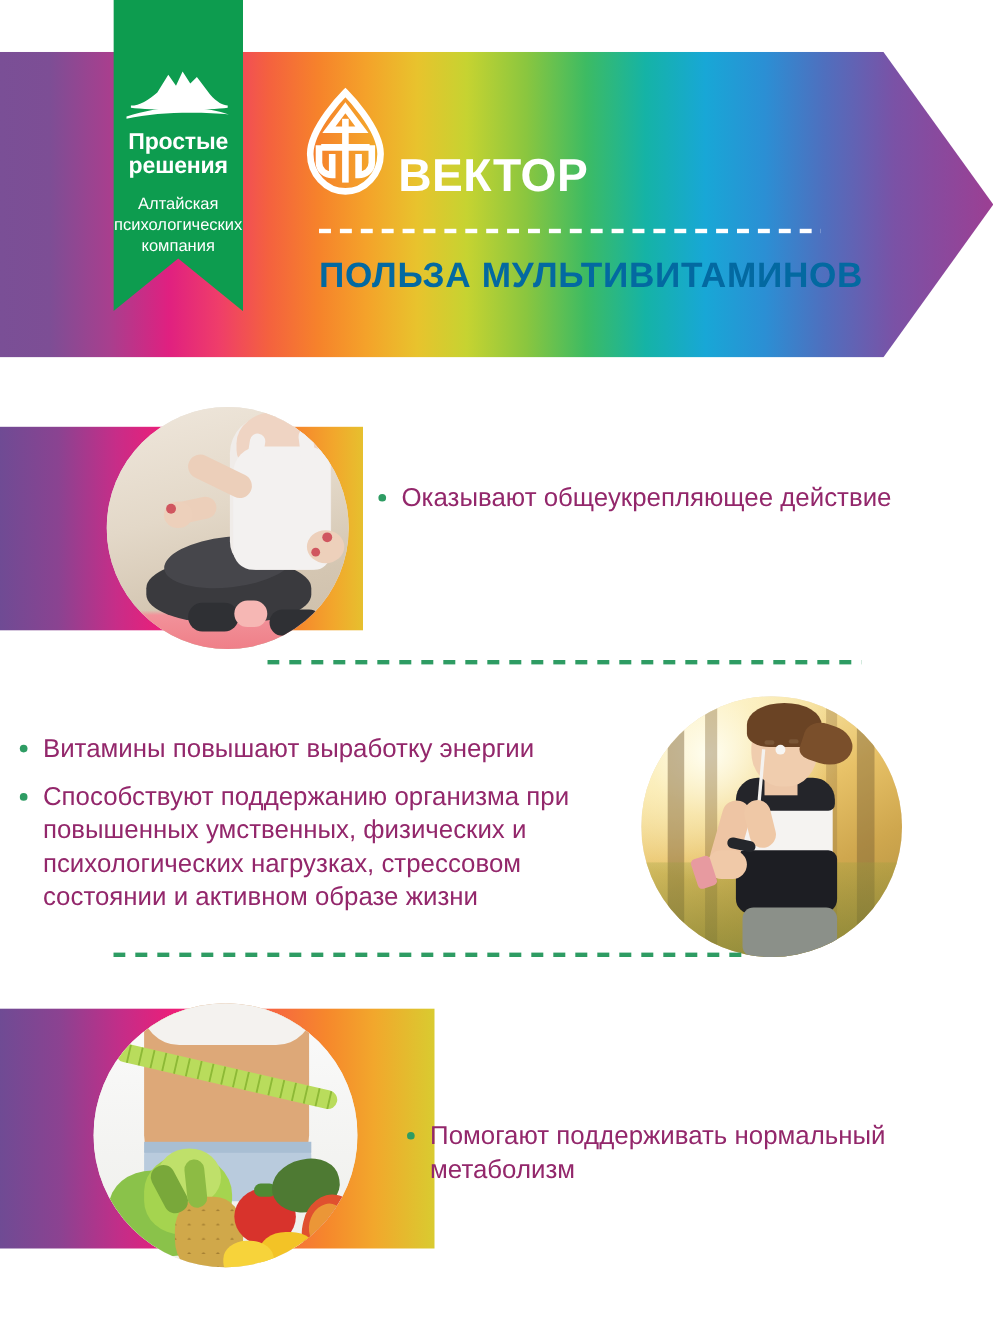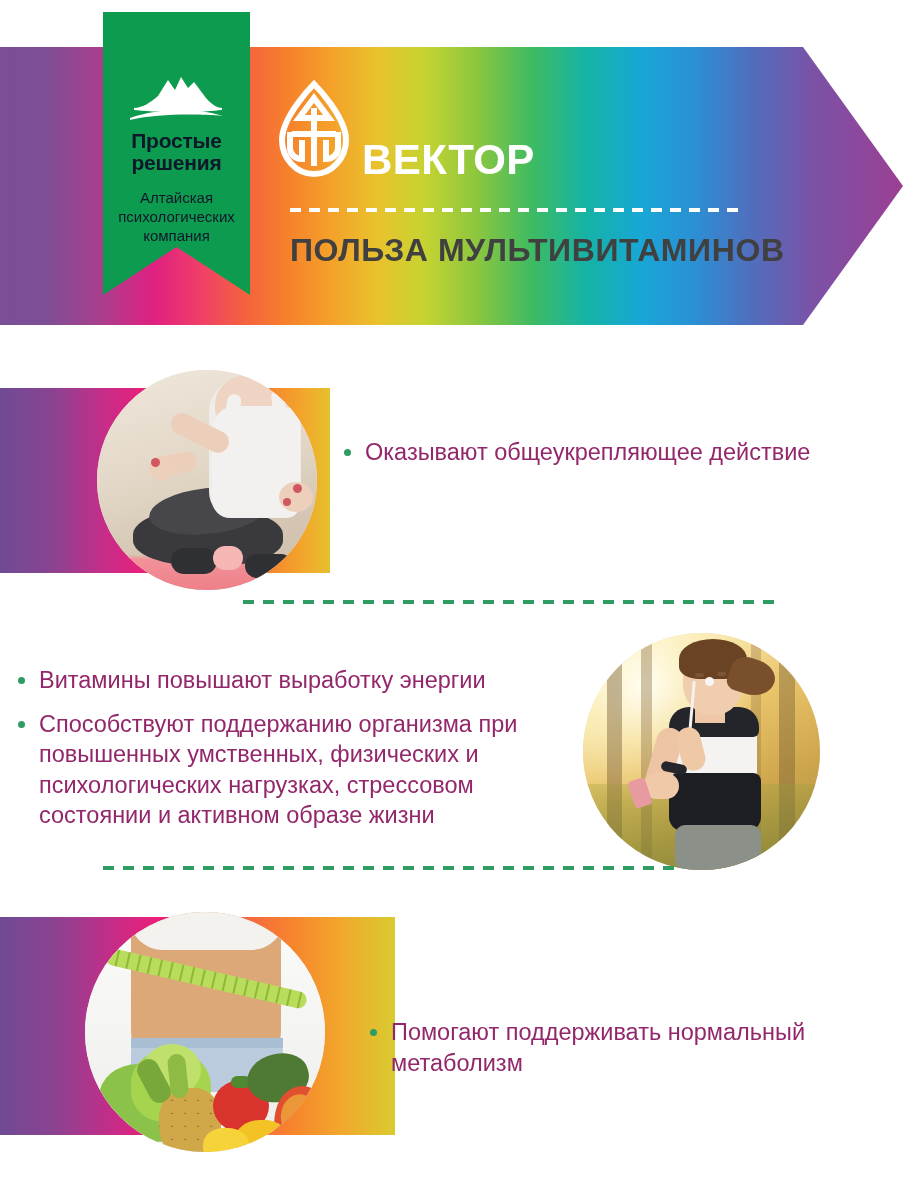--- a/index.html
+++ b/index.html
@@ -48,28 +48,28 @@
         #7a52a6 90%,
         #9c3f93 100%);
     -webkit-clip-path: polygon(0 0, 803px 0, 903px 50%, 803px 100%, 0 100%);
     clip-path: polygon(0 0, 803px 0, 903px 50%, 803px 100%, 0 100%);
   }
 
   
   .ribbon {
     position: absolute;
     left: 103px;
-    top: 12px;
-    width: 147px;
+    top: 0;
+    width: 118px;
     height: 283px;
     background: #0d9c4f;
     -webkit-clip-path: polygon(0 0, 100% 0, 100% 100%, 50% 83%, 0 100%);
     clip-path: polygon(0 0, 100% 0, 100% 100%, 50% 83%, 0 100%);
     text-align: center;
-    color: #0f172a;
+    color: #ffffff;
   }
   .ribbon-mark { margin-top: 56px; display: block; }
   .ribbon-mark svg { display: block; margin: 0 auto; }
   .ribbon-name {
     margin-top: 6px;
     font-size: 21px;
     font-weight: bold;
     line-height: 1.04;
     letter-spacing: -0.2px;
   }
@@ -107,21 +107,21 @@
     height: 4px;
     background-image: linear-gradient(90deg, #ffffff 0 11px, transparent 11px 19px);
     background-size: 19px 4px;
     background-repeat: repeat-x;
   }
 
   .head-subtitle {
     position: absolute;
     left: 290px;
     top: 232px;
-    color: #404040;
+    color: #0369a1;
     font-size: 32px;
     font-weight: bold;
     letter-spacing: 0.6px;
     white-space: nowrap;
   }
 
   
   .section { position: absolute; }
 
   .grad-band {

